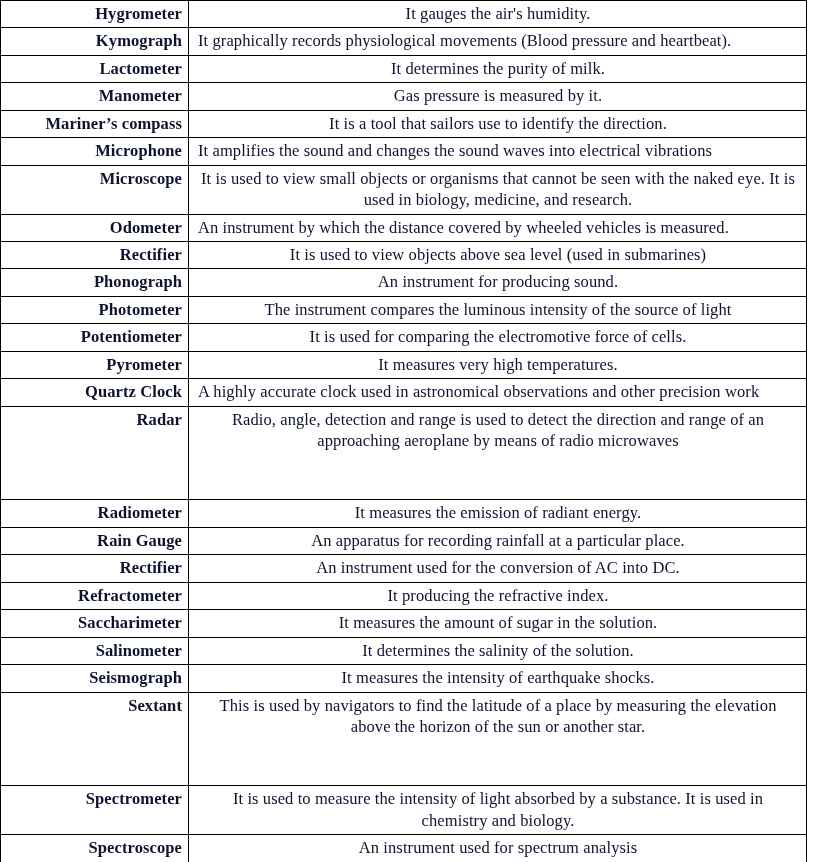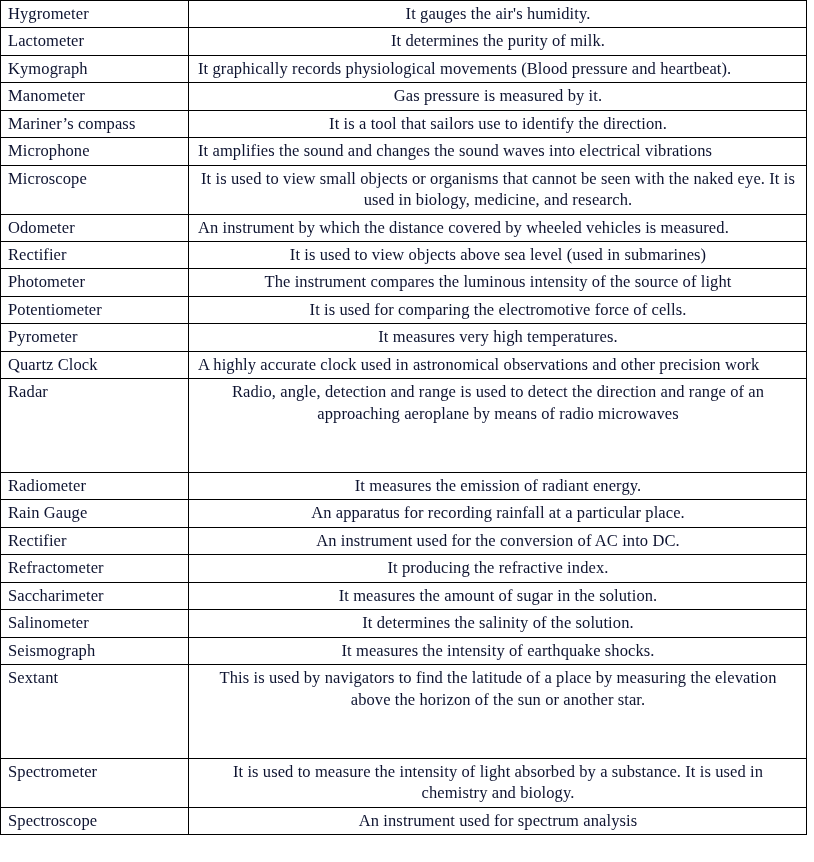--- a/index.html
+++ b/index.html
@@ -30,22 +30,23 @@
   #instrument-table td {
     border: 1px solid #000000;
     vertical-align: top;
     padding: 2px 6px 3px 7px;
     font-size: 16.5px;
     line-height: 1.30;
     letter-spacing: 0.1px;
   }
 
   #instrument-table td.term {
-    text-align: left;
+    text-align: right;
     white-space: nowrap;
+    font-weight: bold;
   }
 
   #instrument-table td.def {
     text-align: center;
     padding-left: 9px;
     padding-right: 8px;
   }
 
   #instrument-table td.def.justified {
     text-align: justify;
@@ -60,26 +61,26 @@
   <colgroup>
     <col class="c-term">
     <col class="c-def">
   </colgroup>
   <tbody>
       <tr>
         <td class="term">Hygrometer</td>
         <td class="def">It gauges the air's humidity.</td>
       </tr>
       <tr>
+        <td class="term">Kymograph</td>
+        <td class="def justified">It graphically records physiological movements (Blood pressure and heartbeat).</td>
+      </tr>
+      <tr>
         <td class="term">Lactometer</td>
         <td class="def">It determines the purity of milk.</td>
-      </tr>
-      <tr>
-        <td class="term">Kymograph</td>
-        <td class="def justified">It graphically records physiological movements (Blood pressure and heartbeat).</td>
       </tr>
       <tr>
         <td class="term">Manometer</td>
         <td class="def">Gas pressure is measured by it.</td>
       </tr>
       <tr>
         <td class="term">Mariner’s compass</td>
         <td class="def">It is a tool that sailors use to identify the direction.</td>
       </tr>
       <tr>
@@ -90,20 +91,24 @@
         <td class="term">Microscope</td>
         <td class="def">It is used to view small objects or organisms that cannot be seen with the naked eye. It is used in biology, medicine, and research.</td>
       </tr>
       <tr>
         <td class="term">Odometer</td>
         <td class="def justified">An instrument by which the distance covered by wheeled vehicles is measured.</td>
       </tr>
       <tr>
         <td class="term">Rectifier</td>
         <td class="def">It is used to view objects above sea level (used in submarines)</td>
+      </tr>
+      <tr>
+        <td class="term">Phonograph</td>
+        <td class="def">An instrument for producing sound.</td>
       </tr>
       <tr>
         <td class="term">Photometer</td>
         <td class="def">The instrument compares the luminous intensity of the source of light</td>
       </tr>
       <tr>
         <td class="term">Potentiometer</td>
         <td class="def">It is used for comparing the electromotive force of cells.</td>
       </tr>
       <tr>

